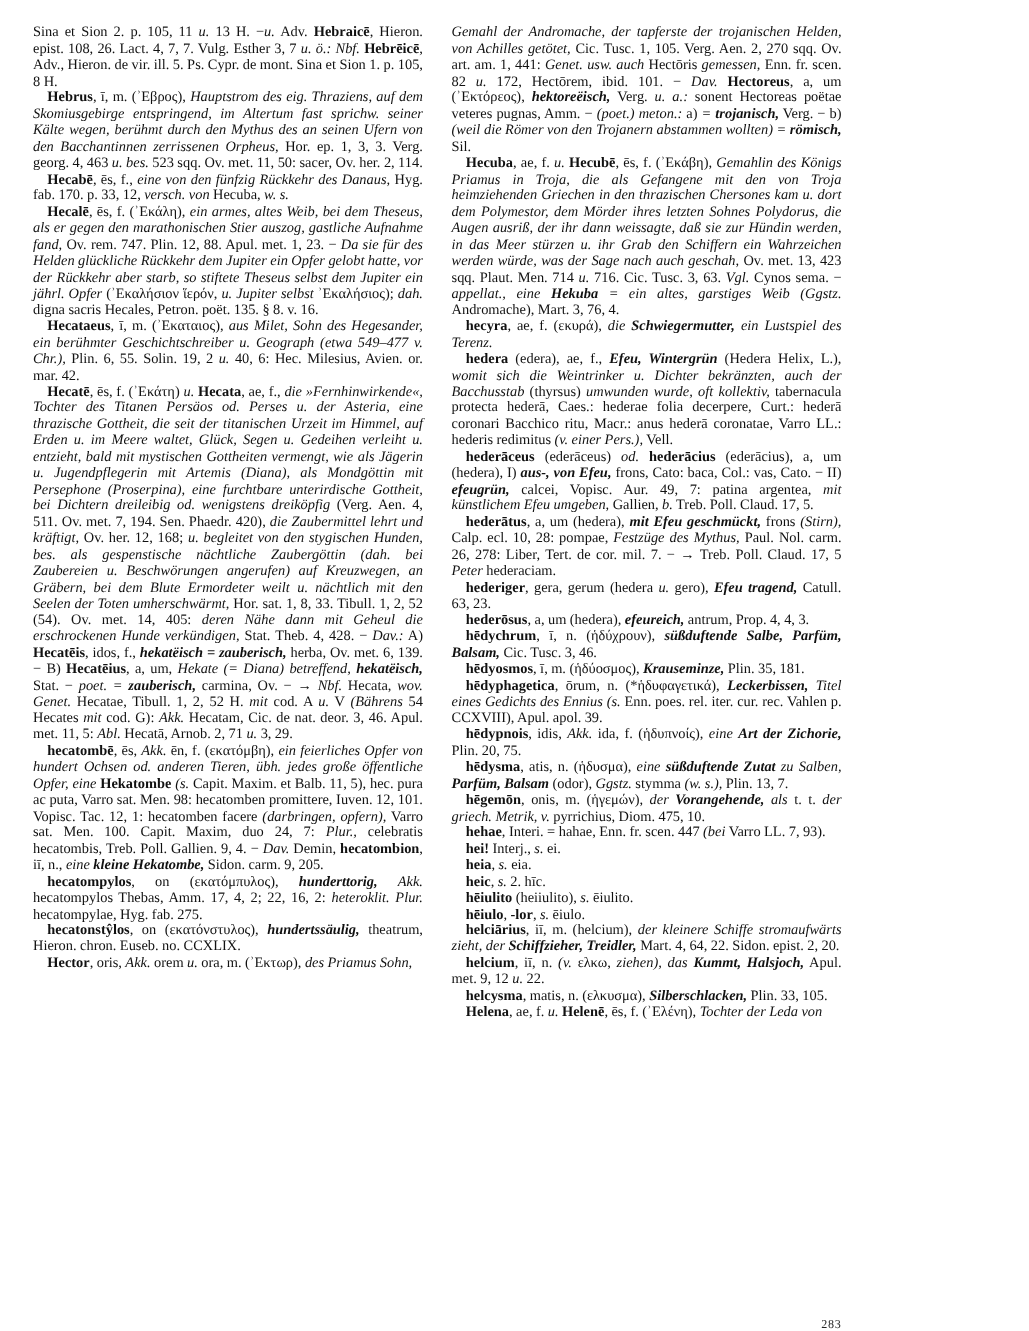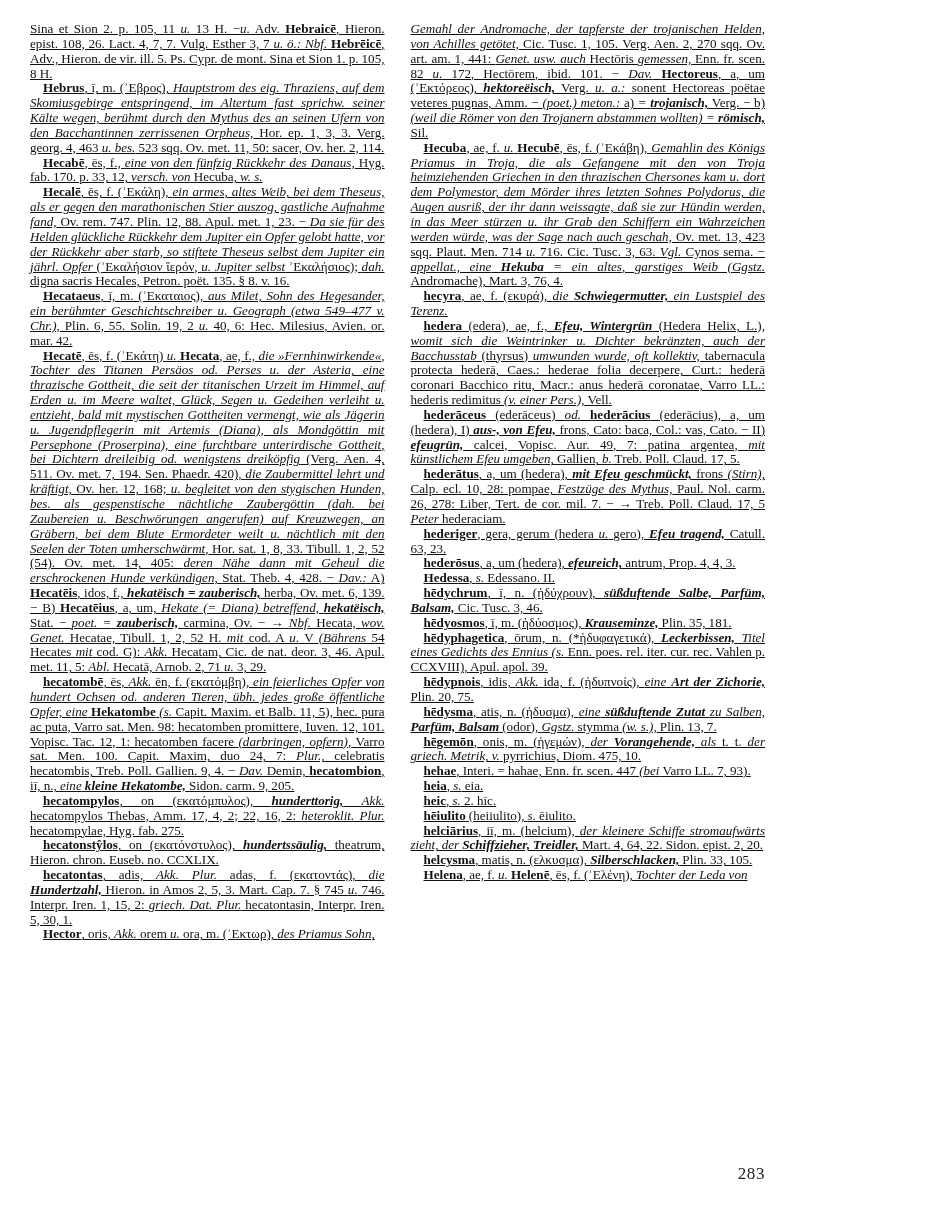--- a/index.html
+++ b/index.html
@@ -16,21 +16,20 @@
     position: relative;
     overflow: hidden;
   }
   .page {
     position: absolute;
     left: 0; top: 0;
     width: 795px;
     height: 1210px;
     box-sizing: border-box;
     padding: 22px 30px 0 30px;
-    text-decoration: underline;
   }
   .columns {
     display: flex;
     flex-direction: row;
     gap: 26px;
     align-items: flex-start;
   }
   .col {
     width: 409px;
     box-sizing: border-box;
@@ -51,65 +50,66 @@
   }
   .entry.hang {
     text-indent: 13px;
   }
   b { font-weight: bold; }
   i { font-style: italic; }
   .bi { font-weight: bold; font-style: italic; }
   .pageno {
     position: absolute;
     right: 30px;
-    bottom: 26px;
-    font-size: 17px;
+    bottom: 0;
+    font-size: 11px;
     letter-spacing: 0.6px;
     color: #222;
   }
 </style>
 </head>
 <body>
 
 <div class="page">
   <div class="columns">
 
     <div class="col" id="left-col">
         <p class="entry cont">Sina et Sion 2. p. 105, 11 <i>u.</i> 13 H. −<i>u.</i> Adv. <b>Hebraicē</b>, Hieron. epist. 108, 26. Lact. 4, 7, 7. Vulg. Esther 3, 7 <i>u. ö.: Nbf.</i> <b>Hebrēicē</b>, Adv., Hieron. de vir. ill. 5. Ps. Cypr. de mont. Sina et Sion 1. p. 105, 8 H.</p>
         <p class="entry hang"><b>Hebrus</b>, ī, m. (ʾΕβρος), <i>Hauptstrom des eig. Thraziens, auf dem Skomiusgebirge entspringend, im Altertum fast sprichw. seiner Kälte wegen, berühmt durch den Mythus des an seinen Ufern von den Bacchantinnen zerrissenen Orpheus,</i> Hor. ep. 1, 3, 3. Verg. georg. 4, 463 <i>u. bes.</i> 523 sqq. Ov. met. 11, 50: sacer, Ov. her. 2, 114.</p>
         <p class="entry hang"><b>Hecabē</b>, ēs, f., <i>eine von den fünfzig Rückkehr des Danaus,</i> Hyg. fab. 170. p. 33, 12, <i>versch. von</i> Hecuba, <i>w. s.</i></p>
         <p class="entry hang"><b>Hecalē</b>, ēs, f. (ʾΕκάλη), <i>ein armes, altes Weib, bei dem Theseus, als er gegen den marathonischen Stier auszog, gastliche Aufnahme fand,</i> Ov. rem. 747. Plin. 12, 88. Apul. met. 1, 23. − <i>Da sie für des Helden glückliche Rückkehr dem Jupiter ein Opfer gelobt hatte, vor der Rückkehr aber starb, so stiftete Theseus selbst dem Jupiter ein jährl. Opfer</i> (ʾΕκαλήσιον ἵερόν, <i>u. Jupiter selbst</i> ʾΕκαλήσιος); <i>dah.</i> digna sacris Hecales, Petron. poët. 135. § 8. v. 16.</p>
         <p class="entry hang"><b>Hecataeus</b>, ī, m. (ʾΕκαταιος), <i>aus Milet, Sohn des Hegesander, ein berühmter Geschichtschreiber u. Geograph (etwa 549–477 v. Chr.),</i> Plin. 6, 55. Solin. 19, 2 <i>u.</i> 40, 6: Hec. Milesius, Avien. or. mar. 42.</p>
         <p class="entry hang"><b>Hecatē</b>, ēs, f. (ʾΕκάτη) <i>u.</i> <b>Hecata</b>, ae, f., <i>die »Fernhinwirkende«, Tochter des Titanen Persäos od. Perses u. der Asteria, eine thrazische Gottheit, die seit der titanischen Urzeit im Himmel, auf Erden u. im Meere waltet, Glück, Segen u. Gedeihen verleiht u. entzieht, bald mit mystischen Gottheiten vermengt, wie als Jägerin u. Jugendpflegerin mit Artemis (Diana), als Mondgöttin mit Persephone (Proserpina), eine furchtbare unterirdische Gottheit, bei Dichtern dreileibig od. wenigstens dreiköpfig</i> (Verg. Aen. 4, 511. Ov. met. 7, 194. Sen. Phaedr. 420), <i>die Zaubermittel lehrt und kräftigt,</i> Ov. her. 12, 168; <i>u. begleitet von den stygischen Hunden, bes. als gespenstische nächtliche Zaubergöttin (dah. bei Zaubereien u. Beschwörungen angerufen) auf Kreuzwegen, an Gräbern, bei dem Blute Ermordeter weilt u. nächtlich mit den Seelen der Toten umherschwärmt,</i> Hor. sat. 1, 8, 33. Tibull. 1, 2, 52 (54). Ov. met. 14, 405: <i>deren Nähe dann mit Geheul die erschrockenen Hunde verkündigen,</i> Stat. Theb. 4, 428. − <i>Dav.:</i> A) <b>Hecatēis</b>, idos, f., <span class="bi">hekatëisch = zauberisch,</span> herba, Ov. met. 6, 139. − B) <b>Hecatēius</b>, a, um, <i>Hekate (= Diana) betreffend,</i> <span class="bi">hekatëisch,</span> Stat. − <i>poet. =</i> <span class="bi">zauberisch,</span> carmina, Ov. − → <i>Nbf.</i> Hecata, <i>wov. Genet.</i> Hecatae, Tibull. 1, 2, 52 H. <i>mit</i> cod. A <i>u.</i> V <i>(Bährens</i> 54 Hecates <i>mit</i> cod. G): <i>Akk.</i> Hecatam, Cic. de nat. deor. 3, 46. Apul. met. 11, 5: <i>Abl.</i> Hecatā, Arnob. 2, 71 <i>u.</i> 3, 29.</p>
         <p class="entry hang"><b>hecatombē</b>, ēs, <i>Akk.</i> ēn, f. (εκατόμβη), <i>ein feierliches Opfer von hundert Ochsen od. anderen Tieren, übh. jedes große öffentliche Opfer, eine</i> <b>Hekatombe</b> <i>(s.</i> Capit. Maxim. et Balb. 11, 5), hec. pura ac puta, Varro sat. Men. 98: hecatomben promittere, Iuven. 12, 101. Vopisc. Tac. 12, 1: hecatomben facere <i>(darbringen, opfern),</i> Varro sat. Men. 100. Capit. Maxim, duo 24, 7: <i>Plur.,</i> celebratis hecatombis, Treb. Poll. Gallien. 9, 4. − <i>Dav.</i> Demin, <b>hecatombion</b>, iī, n., <i>eine</i> <span class="bi">kleine Hekatombe,</span> Sidon. carm. 9, 205.</p>
         <p class="entry hang"><b>hecatompylos</b>, on (εκατόμπυλος), <span class="bi">hunderttorig,</span> <i>Akk.</i> hecatompylos Thebas, Amm. 17, 4, 2; 22, 16, 2: <i>heteroklit. Plur.</i> hecatompylae, Hyg. fab. 275.</p>
         <p class="entry hang"><b>hecatonstŷlos</b>, on (εκατόνστυλος), <span class="bi">hundertssäulig,</span> theatrum, Hieron. chron. Euseb. no. CCXLIX.</p>
-        <p class="entry hang"><b>hecatontas</b>, adis, <i>Akk. Plur.</i> adas, f. (εκατοντάς), <i>die</i> <span class="bi">Hundertzahl,</span> Hieron. in Amos 2, 5, 3. Mart. Cap. 7. § 745 <i>u.</i> 746. Interpr. Iren. 1, 15, 2: <i>griech. Dat. Plur.</i> hecatontasin, Interpr. Iren. 5, 30, 1.</p>
         <p class="entry hang"><b>Hector</b>, oris, <i>Akk.</i> orem <i>u.</i> ora, m. (ʾΕκτωρ), <i>des Priamus Sohn,</i></p>
       </div>
     <div class="col" id="right-col">
         <p class="entry cont"><i>Gemahl der Andromache, der tapferste der trojanischen Helden, von Achilles getötet,</i> Cic. Tusc. 1, 105. Verg. Aen. 2, 270 sqq. Ov. art. am. 1, 441: <i>Genet. usw. auch</i> Hectōris <i>gemessen,</i> Enn. fr. scen. 82 <i>u.</i> 172, Hectōrem, ibid. 101. − <i>Dav.</i> <b>Hectoreus</b>, a, um (ʾΕκτόρεος), <span class="bi">hektoreëisch,</span> Verg. <i>u. a.:</i> sonent Hectoreas poëtae veteres pugnas, Amm. − <i>(poet.) meton.:</i> a) <i>=</i> <span class="bi">trojanisch,</span> Verg. − b) <i>(weil die Römer von den Trojanern abstammen wollten) =</i> <span class="bi">römisch,</span> Sil.</p>
         <p class="entry hang"><b>Hecuba</b>, ae, f. <i>u.</i> <b>Hecubē</b>, ēs, f. (ʾΕκάβη), <i>Gemahlin des Königs Priamus in Troja, die als Gefangene mit den von Troja heimziehenden Griechen in den thrazischen Chersones kam u. dort dem Polymestor, dem Mörder ihres letzten Sohnes Polydorus, die Augen ausriß, der ihr dann weissagte, daß sie zur Hündin werden, in das Meer stürzen u. ihr Grab den Schiffern ein Wahrzeichen werden würde, was der Sage nach auch geschah,</i> Ov. met. 13, 423 sqq. Plaut. Men. 714 <i>u.</i> 716. Cic. Tusc. 3, 63. <i>Vgl.</i> Cynos sema. − <i>appellat., eine</i> <span class="bi">Hekuba</span> <i>= ein altes, garstiges Weib (Ggstz.</i> Andromache), Mart. 3, 76, 4.</p>
         <p class="entry hang"><b>hecyra</b>, ae, f. (εκυρά), <i>die</i> <span class="bi">Schwiegermutter,</span> <i>ein Lustspiel des Terenz.</i></p>
         <p class="entry hang"><b>hedera</b> (edera), ae, f., <span class="bi">Efeu, Wintergrün</span> (Hedera Helix, L.), <i>womit sich die Weintrinker u. Dichter bekränzten, auch der Bacchusstab</i> (thyrsus) <i>umwunden wurde, oft kollektiv,</i> tabernacula protecta hederā, Caes.: hederae folia decerpere, Curt.: hederā coronari Bacchico ritu, Macr.: anus hederā coronatae, Varro LL.: hederis redimitus <i>(v. einer Pers.),</i> Vell.</p>
         <p class="entry hang"><b>hederāceus</b> (ederāceus) <i>od.</i> <b>hederācius</b> (ederācius), a, um (hedera), I) <span class="bi">aus-, von Efeu,</span> frons, Cato: baca, Col.: vas, Cato. − II) <span class="bi">efeugrün,</span> calcei, Vopisc. Aur. 49, 7: patina argentea, <i>mit künstlichem Efeu umgeben,</i> Gallien, <i>b.</i> Treb. Poll. Claud. 17, 5.</p>
         <p class="entry hang"><b>hederātus</b>, a, um (hedera), <span class="bi">mit Efeu geschmückt,</span> frons <i>(Stirn),</i> Calp. ecl. 10, 28: pompae, <i>Festzüge des Mythus,</i> Paul. Nol. carm. 26, 278: Liber, Tert. de cor. mil. 7. − → Treb. Poll. Claud. 17, 5 <i>Peter</i> hederaciam.</p>
         <p class="entry hang"><b>hederiger</b>, gera, gerum (hedera <i>u.</i> gero), <span class="bi">Efeu tragend,</span> Catull. 63, 23.</p>
         <p class="entry hang"><b>hederōsus</b>, a, um (hedera), <span class="bi">efeureich,</span> antrum, Prop. 4, 4, 3.</p>
-        <p class="entry hang"><b>Hedessa</b>, <i>s.</i> Edessano. II.</p>
         <p class="entry hang"><b>hēdychrum</b>, ī, n. (ἡδύχρουν), <span class="bi">süßduftende Salbe, Parfüm, Balsam,</span> Cic. Tusc. 3, 46.</p>
         <p class="entry hang"><b>hēdyosmos</b>, ī, m. (ἡδύοσμος), <span class="bi">Krauseminze,</span> Plin. 35, 181.</p>
         <p class="entry hang"><b>hēdyphagetica</b>, ōrum, n. (*ἡδυφαγετικά), <span class="bi">Leckerbissen,</span> <i>Titel eines Gedichts des Ennius (s.</i> Enn. poes. rel. iter. cur. rec. Vahlen p. CCXVIII), Apul. apol. 39.</p>
         <p class="entry hang"><b>hēdypnois</b>, idis, <i>Akk.</i> ida, f. (ἡδυπνοίς), <i>eine</i> <span class="bi">Art der Zichorie,</span> Plin. 20, 75.</p>
         <p class="entry hang"><b>hēdysma</b>, atis, n. (ἡδυσμα), <i>eine</i> <span class="bi">süßduftende Zutat</span> <i>zu Salben,</i> <span class="bi">Parfüm, Balsam</span> (odor), <i>Ggstz.</i> stymma <i>(w. s.),</i> Plin. 13, 7.</p>
         <p class="entry hang"><b>hēgemōn</b>, onis, m. (ἡγεμών), <i>der</i> <span class="bi">Vorangehende,</span> <i>als</i> t. t. <i>der griech. Metrik, v.</i> pyrrichius, Diom. 475, 10.</p>
         <p class="entry hang"><b>hehae</b>, Interi. = hahae, Enn. fr. scen. 447 <i>(bei</i> Varro LL. 7, 93).</p>
+        <p class="entry hang"><b>hei!</b> Interj., <i>s.</i> ei.</p>
         <p class="entry hang"><b>heia</b>, <i>s.</i> eia.</p>
         <p class="entry hang"><b>heic</b>, <i>s.</i> 2. hīc.</p>
         <p class="entry hang"><b>hēiulito</b> (heiiulito), <i>s.</i> ēiulito.</p>
+        <p class="entry hang"><b>hēiulo</b>, <b>-lor</b>, <i>s.</i> ēiulo.</p>
         <p class="entry hang"><b>helciārius</b>, iī, m. (helcium), <i>der kleinere Schiffe stromaufwärts zieht, der</i> <span class="bi">Schiffzieher, Treidler,</span> Mart. 4, 64, 22. Sidon. epist. 2, 20.</p>
+        <p class="entry hang"><b>helcium</b>, iī, n. <i>(v.</i> ελκω, <i>ziehen), das</i> <span class="bi">Kummt, Halsjoch,</span> Apul. met. 9, 12 <i>u.</i> 22.</p>
         <p class="entry hang"><b>helcysma</b>, matis, n. (ελκυσμα), <span class="bi">Silberschlacken,</span> Plin. 33, 105.</p>
         <p class="entry hang"><b>Helena</b>, ae, f. <i>u.</i> <b>Helenē</b>, ēs, f. (ʾΕλένη), <i>Tochter der Leda von</i></p>
       </div>
 
   </div>
   <div class="pageno">283</div>
 </div>
 
 </body></html>

